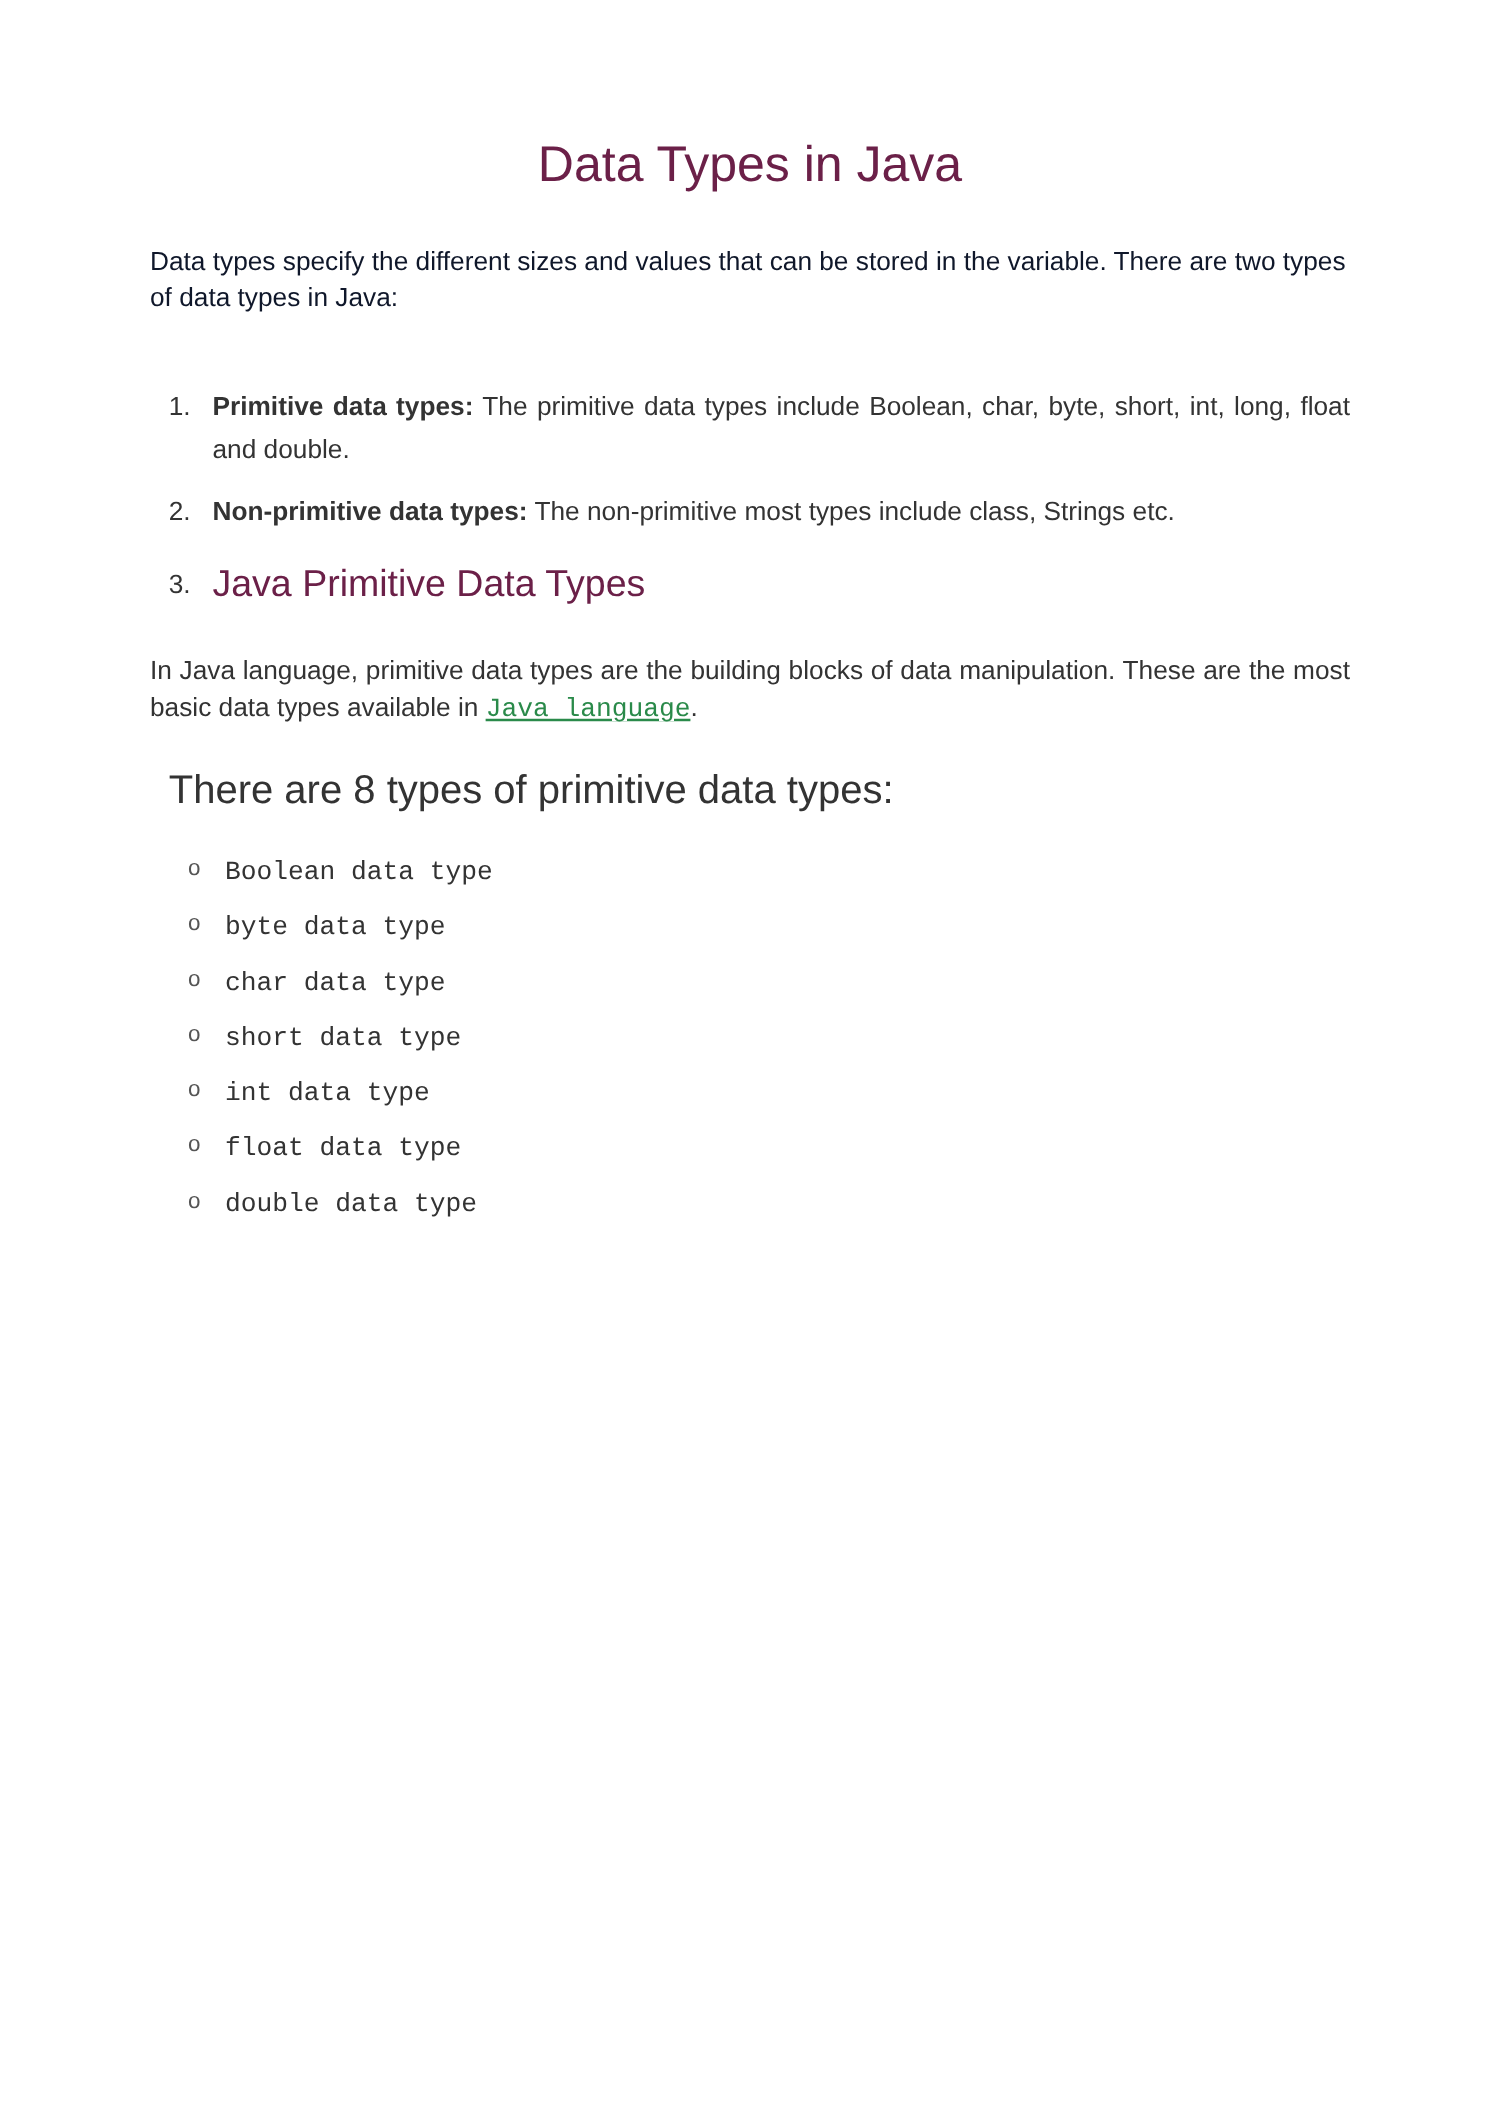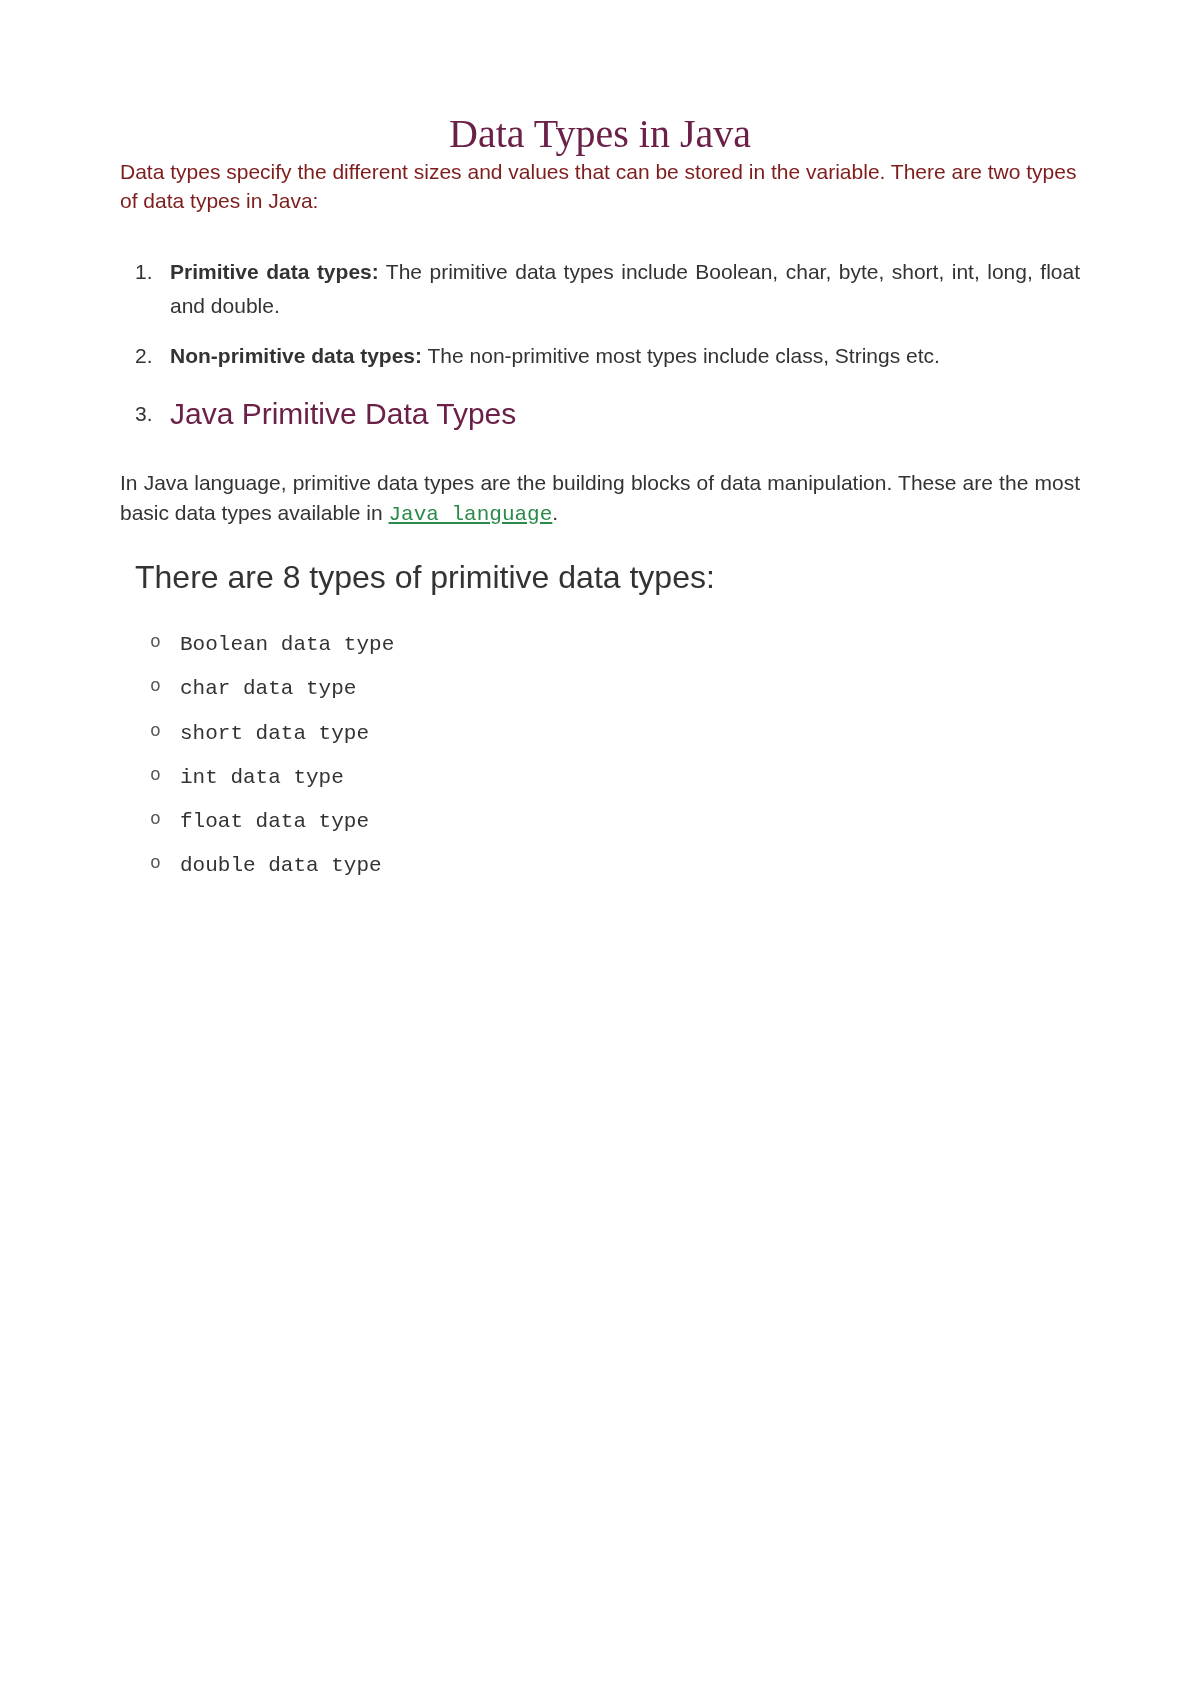--- a/index.html
+++ b/index.html
@@ -13,27 +13,28 @@
       background: #ffffff;
       font-family: Verdana, Geneva, sans-serif;
       padding: 110px 120px 0 120px;
       color: #333333;
     }
     .title {
       text-align: center;
       font-size: 40px;
       font-weight: 400;
       color: #6b2048;
-      font-family: Liberation Serif, serif;
+      margin-bottom: 40px;
+      font-family: Liberation Sans, sans-serif;
     }
     .intro {
       font-size: 21px;
       line-height: 1.4;
-      margin-bottom: 39px;
-      color: #7f1d1d;
+      margin-bottom: 55px;
+      color: #0f172a;
     }
     .numbered-list {
       list-style: none;
       padding-left: 50px;
       margin-bottom: 30px;
     }
     .numbered-list li {
       font-size: 21px;
       line-height: 1.65;
       margin-bottom: 15px;
@@ -125,18 +126,19 @@
 </ol>
 
 <p class="para2">
   <span>In Java language, primitive data types are the building blocks of data manipulation. These are the most basic data types available in </span><a href="#" class="link">Java language</a><span>.</span>
 </p>
 
 <h2 class="section-heading">There are 8 types of primitive data types:</h2>
 
 <ul class="circle-list">
   <li>Boolean data type</li>
+  <li>byte data type</li>
   <li>char data type</li>
   <li>short data type</li>
   <li>int data type</li>
   <li>float data type</li>
   <li>double data type</li>
 </ul>
 
 </body></html>

